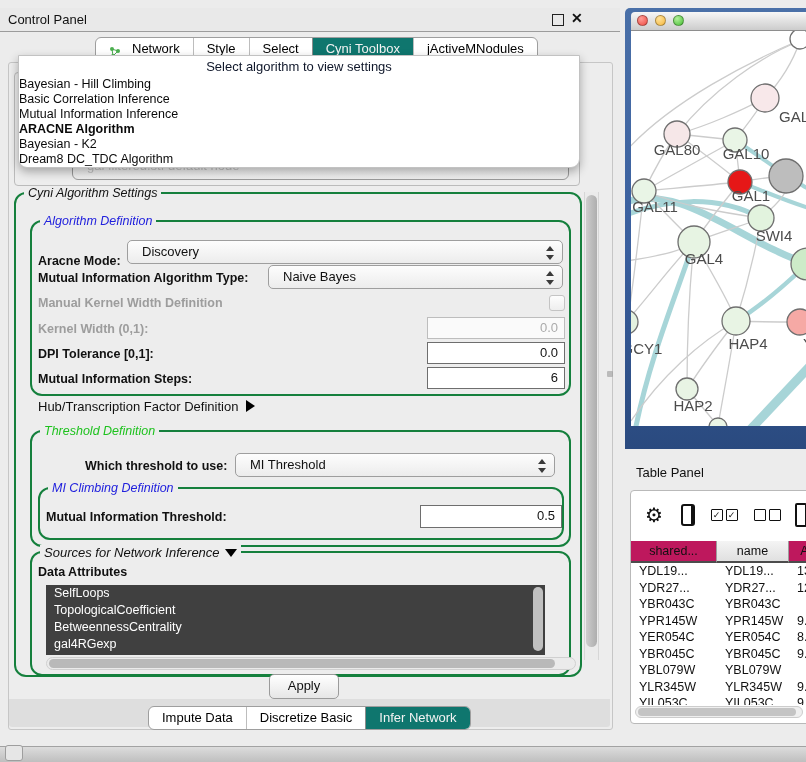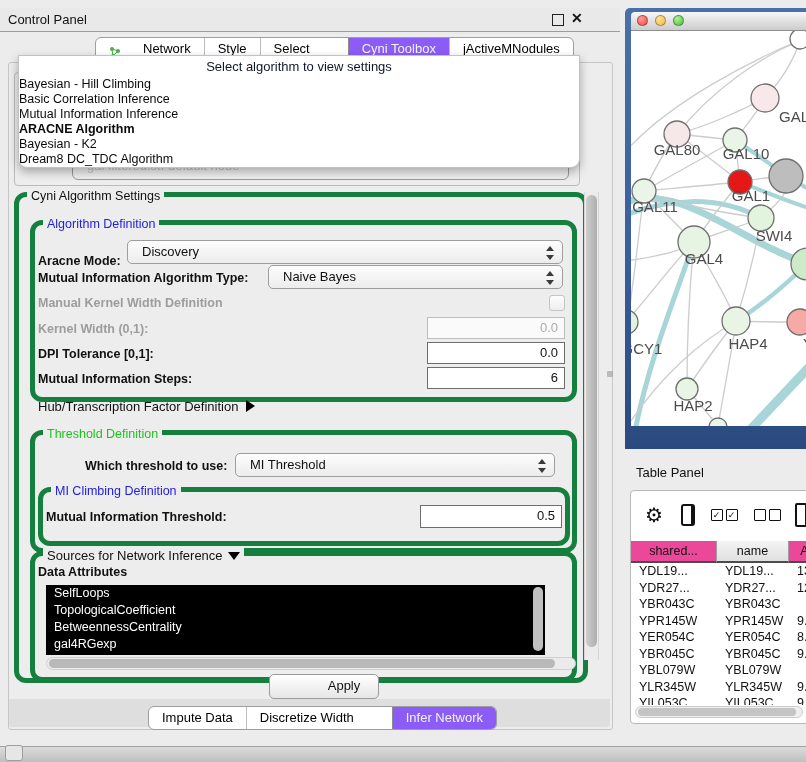--- a/index.html
+++ b/index.html
@@ -12,23 +12,23 @@
   .cp-header{left:0;top:8px;width:620px;height:23px;background:#e9e9e9;
              border-bottom:1px solid #9c9c9c;}
   .cp-title{position:absolute;left:8px;top:4px;font-size:13px;color:#111;}
   .float-icon{position:absolute;left:552px;top:6px;width:10px;height:10px;
               border:1.5px solid #222;background:#e9e9e9;}
   .close-icon{position:absolute;left:571px;top:2px;font-size:14px;font-weight:bold;color:#111;}
 
   
   .seg{display:flex;border:1px solid #9e9e9e;border-radius:6px;background:#fff;
        overflow:hidden;height:22px;line-height:22px;font-size:13px;white-space:nowrap;}
-  .seg .tab{padding:0 13px;border-left:1px solid #bdbdbd;color:#000;display:flex;align-items:center;gap:22px;}
+  .seg .tab{padding:0 13px;border-left:1px solid #bdbdbd;color:#000;display:flex;align-items:center;gap:11px;}
   .seg .tab:first-child{border-left:none;}
-  .seg .tab.sel{background:#8b5cf6;color:#f3f3f3;border-left-color:#8d8d8d;margin-left:25px;}
+  .seg .tab.sel{background:#0f766e;color:#f3f3f3;border-left-color:#8d8d8d;}
   .top-tabbar{left:95px;top:37px;}
   .bottom-tabbar{left:148px;top:706px;}
 
   
   .main-panel{left:8px;top:62px;width:603px;height:666px;background:#ededed;
               border:1px solid #c6c6c6;border-radius:3px;}
   .footer-strip{left:9px;top:699px;width:601px;height:28px;background:#dedede;border-radius:0 0 3px 3px;}
 
   
   .bg-group{left:14px;top:72px;width:564px;height:112px;border:1px solid #bbb;border-radius:4px;}
@@ -40,21 +40,21 @@
 
   
   .popup{left:18px;top:55px;width:560px;height:111px;background:#fff;border:1px solid #c2c2c2;
          border-radius:0 0 9px 9px;box-shadow:0 4px 10px rgba(0,0,0,.3);z-index:40;}
   .popup-placeholder{height:21px;line-height:21px;text-align:center;color:#0f172a;font-size:13px;}
   .popup-item{height:15px;line-height:15px;font-size:12.5px;color:#0a0a0a;padding-left:0;
               white-space:nowrap;}
   .popup-item.bold{font-weight:bold;}
 
   
-  .grp{border:5px solid #15803d;border-radius:12px;}
+  .grp{border:2px solid #15803d;border-radius:12px;font-style:italic;}
   .grp-title{position:absolute;top:-8px;left:8px;background:#ededed;padding:0 4px;
              font-size:12.5px;color:#111;white-space:nowrap;}
   .blue{color:#2121dd;} .green{color:#1ec21e;}
   .lbl{position:absolute;font-size:12.5px;color:#111;font-weight:bold;white-space:nowrap;}
   .lbl.gray{color:#9d9d9d;}
   .lbl.plain{font-weight:normal;font-size:13px;}
 
   .combo{position:absolute;background:linear-gradient(#fdfdfd,#ececec);border:1px solid #9e9e9e;
          border-radius:5px;font-size:13px;color:#111;line-height:22px;padding-left:14px;
          box-sizing:border-box;height:24px;}
@@ -72,35 +72,35 @@
             background:linear-gradient(#fdfdfd,#eee);}
 
   .tri-right{display:inline-block;width:0;height:0;border-top:6px solid transparent;
              border-bottom:6px solid transparent;border-left:9px solid #000;margin-left:8px;
              vertical-align:-1px;}
   .tri-down{display:inline-block;width:0;height:0;border-left:6px solid transparent;
             border-right:6px solid transparent;border-top:8px solid #000;margin-left:5px;
             vertical-align:0px;}
 
   
-  .attr-list{left:46px;top:585px;width:499px;height:70px;background:#000000;z-index:3;}
+  .attr-list{left:46px;top:585px;width:499px;height:70px;background:#404040;z-index:3;}
   .attr-item{height:17px;line-height:17px;color:#fff;font-size:12.5px;padding-left:8px;white-space:nowrap;}
   .attr-vthumb{left:533px;top:587px;width:10px;height:64px;background:#c0c0c0;border-radius:5px;z-index:4;}
   .hscroll{left:46px;top:657px;width:530px;height:13px;background:#ebebeb;border:1px solid #d0d0d0;
            border-radius:7px;box-sizing:border-box;}
   .hscroll .thumb{position:absolute;left:2px;top:1px;width:506px;height:9px;background:#b9b9b9;border-radius:5px;}
 
   .vscroll{left:584px;top:192px;width:15px;height:468px;background:#ebebeb;
            border-left:1px solid #d6d6d6;border-right:1px solid #d6d6d6;box-sizing:border-box;}
   .vscroll .thumb{position:absolute;left:1px;top:3px;width:11px;height:452px;border-radius:6px;
            background:linear-gradient(90deg,#cdcdcd,#aeaeae);}
 
   .apply-btn{left:269px;top:674px;width:68px;height:23px;background:linear-gradient(#ffffff,#e6e6e6);
              border:1px solid #9b9b9b;border-radius:5px;font-size:13px;color:#111;text-align:center;
-             line-height:21px;z-index:5;padding-left:40px;}
+             line-height:21px;z-index:5;}
 
   
   .net-frame{left:625px;top:8px;width:181px;height:441px;border-radius:5px 0 0 0;
              background:linear-gradient(180deg,#4a70a8 0%,#3a5f9e 55%,#2a4a7f 100%);}
   .net-titlebar{left:631px;top:12px;width:175px;height:18px;border-radius:4px 0 0 0;
                 background:linear-gradient(#f7f7f7,#cccccc);border-bottom:1px solid #8e8e8e;}
   .tl{position:absolute;top:3px;width:11px;height:11px;border-radius:50%;border:1px solid rgba(0,0,0,.3);box-sizing:border-box;}
   .tl.red{left:6px;background:radial-gradient(circle at 35% 30%,#ff9d96,#ee4b42);}
   .tl.yellow{left:24px;background:radial-gradient(circle at 35% 30%,#ffe29a,#f5b73d);}
   .tl.green{left:42px;background:radial-gradient(circle at 35% 30%,#b2f09a,#47bf35);}
@@ -115,21 +115,21 @@
   .split-icon{width:18px;height:18px;border:2px solid #111;border-radius:3px;margin-left:18px;position:relative;}
   .split-icon:before{content:"";position:absolute;left:8px;top:0;width:2px;height:100%;background:#111;}
   .cb-pair{display:flex;gap:3px;margin-left:16px;}
   .cb{width:10px;height:10px;border:1.5px solid #111;border-radius:1px;font-size:9px;line-height:10px;
       text-align:center;color:#111;}
   .page-icon{width:16px;height:20px;border:2px solid #111;border-radius:2px;margin-left:14px;}
   .tp-header{position:absolute;left:0;top:50px;width:190px;height:22px;display:grid;
              grid-template-columns:86px 72px 1fr;}
   .tp-header .hc{border-right:1px solid #9e9e9e;border-bottom:2px solid #4c4c4c;font-size:12.5px;
                  color:#111;text-align:center;line-height:20px;overflow:hidden;white-space:nowrap;}
-  .tp-header .hc.blue-bg{background:#ec4899;}
+  .tp-header .hc.blue-bg{background:#be185d;}
   .tp-header .hc.gray-bg{background:linear-gradient(#f4f4f4,#e0e0e0);}
   .tp-body{position:absolute;left:0;top:72px;width:190px;height:142px;overflow:hidden;}
   .tp-row{display:grid;grid-template-columns:86px 72px 1fr;height:16.5px;}
   .tp-row .c{font-size:12.5px;color:#111;white-space:nowrap;overflow:hidden;padding-left:8px;line-height:16.5px;}
   .tp-hscroll{position:absolute;left:4px;bottom:5px;width:168px;height:12px;background:#efefef;
               border:1px solid #ccc;border-radius:6px;box-sizing:border-box;}
   .tp-hscroll .thumb{position:absolute;left:2px;top:1px;width:158px;height:8px;background:#c4c4c4;border-radius:4px;}
 
   
   .bottom-bar{left:0;top:746px;width:806px;height:16px;background:linear-gradient(#dcdcdc,#bdbdbd);
@@ -257,21 +257,21 @@
   <div class="abs hscroll">
       <div class="thumb"></div>
     </div>
 
   <div class="abs apply-btn">Apply</div>
   <div class="abs bottom-tabbar seg" style="z-index:6;">
     <div class="tab">
         <span>Impute Data</span>
       </div>
     <div class="tab">
-        <span>Discretize Width</span>
+        <span>Discretize Basic</span>
       </div>
     <div class="tab sel">
         <span>Infer Network</span>
       </div>
   </div>
 
   <div class="abs net-frame"></div>
   <div class="abs net-titlebar">
     <div class="tl red"></div>
     <div class="tl yellow"></div>

